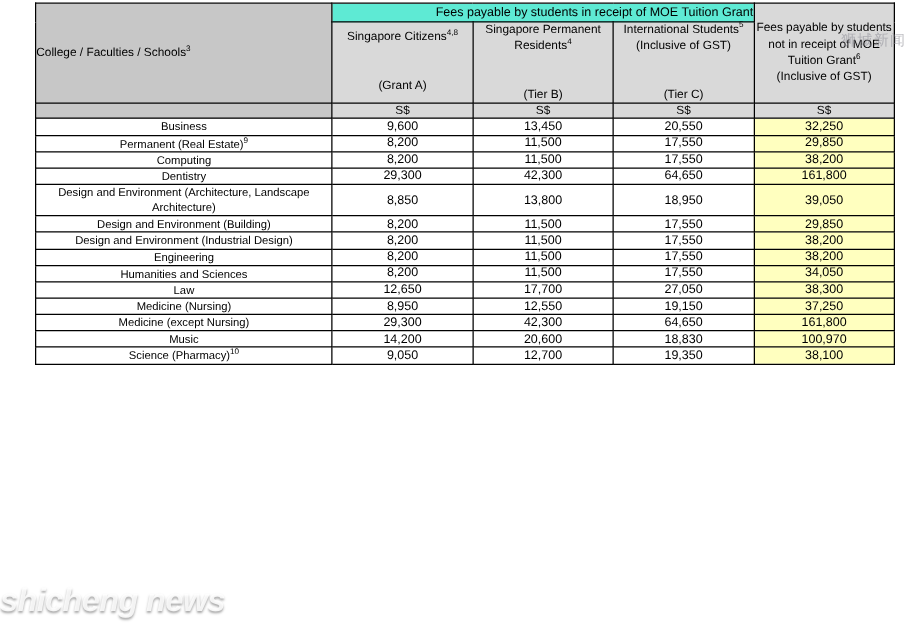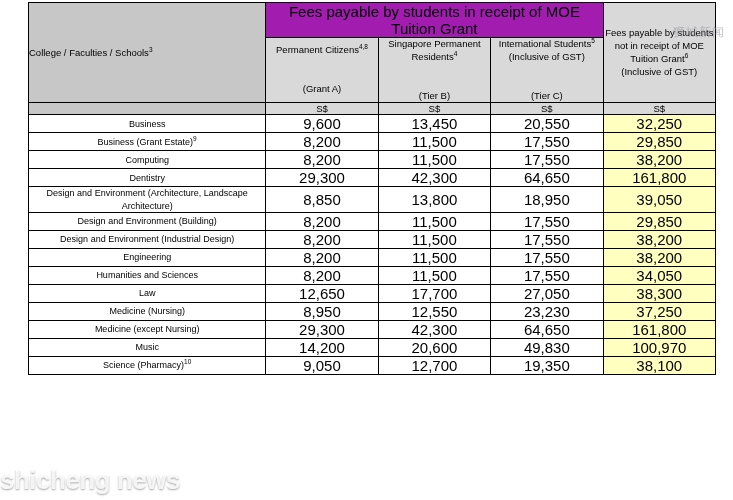--- a/index.html
+++ b/index.html
@@ -37,23 +37,23 @@
   .col-num  { width: 108px; }
   .col-last { width: 108px; }
 
   .hdr-name {
     background: #c7c7c7;
     padding: 4px 6px;
     font-size: 9.5px;
     vertical-align: middle;
   }
   .hdr-group {
-    background: #a21caf;
-    text-align: center;
-    font-size: 15px;
+    background: #5eead4;
+    text-align: right;
+    font-size: 10px;
     padding: 4px 2px;
     height: 14px;
   }
   .hdr-sub {
     background: #d9d9d9;
     text-align: center;
     font-size: 9.5px;
     padding: 6px 3px 4px 3px;
     line-height: 1.35;
   }
@@ -76,35 +76,36 @@
   }
   td.rowname {
     padding: 5px 6px;
     font-size: 9px;
     line-height: 1.35;
     text-align: center;
   }
   td.val {
     text-align: center;
     font-weight: bold;
-    font-size: 15px;
+    font-size: 10px;
   }
   td.val.highlight {
     background: #ffffbf;
     margin-left: 17px;
   }
   sup { font-size: 6.5px; vertical-align: super; line-height: 0; }
 
   .watermark-main {
     position: absolute;
     left: 0;
     bottom: 4px;
     font-family: "Liberation Sans", sans-serif;
     font-size: 26px;
     font-weight: bold;
+    font-style: italic;
     color: rgba(255,255,255,0.85);
     text-shadow: 0 1px 2px rgba(0,0,0,0.35);
     letter-spacing: -0.5px;
     pointer-events: none;
   }
   .watermark-cn {
     position: absolute;
     right: 8px;
     top: 24px;
     font-size: 12px;
@@ -130,21 +131,21 @@
       <tr>
         <td class="hdr-name" rowspan="2"><span>College / Faculties / Schools</span><sup>3</sup></td>
         <td class="hdr-group" colspan="3">Fees payable by students in receipt of MOE Tuition Grant</td>
         <td class="hdr-sub last-col" rowspan="2">
           <span>Fees payable by students not in receipt of MOE Tuition Grant</span><sup>6</sup><br>
           <span>(Inclusive of GST)</span>
         </td>
       </tr>
       <tr>
         <td class="hdr-sub">
-          <span>Permanent Citizens</span><sup>4,8</sup>
+          <span>Singapore Citizens</span><sup>4,8</sup>
           <span class="tier">(Grant A)</span>
         </td>
         <td class="hdr-sub">
           <span>Singapore Permanent Residents</span><sup>4</sup>
           <span class="tier">(Tier B)</span>
         </td>
         <td class="hdr-sub">
           <span>International Students</span><sup>5</sup><br>
           <span>(Inclusive of GST)</span>
           <span class="tier">(Tier C)</span>
@@ -160,21 +161,21 @@
     </thead>
     <tbody id="rows-body">
         <tr>
           <td class="rowname"><span>Business</span></td>
           <td class="val">9,600</td>
           <td class="val">13,450</td>
           <td class="val">20,550</td>
           <td class="val highlight">32,250</td>
         </tr>
         <tr>
-          <td class="rowname"><span>Business (Grant Estate)</span><sup>9</sup></td>
+          <td class="rowname"><span>Permanent (Real Estate)</span><sup>9</sup></td>
           <td class="val">8,200</td>
           <td class="val">11,500</td>
           <td class="val">17,550</td>
           <td class="val highlight">29,850</td>
         </tr>
         <tr>
           <td class="rowname"><span>Computing</span></td>
           <td class="val">8,200</td>
           <td class="val">11,500</td>
           <td class="val">17,550</td>
@@ -226,35 +227,35 @@
           <td class="rowname"><span>Law</span></td>
           <td class="val">12,650</td>
           <td class="val">17,700</td>
           <td class="val">27,050</td>
           <td class="val highlight">38,300</td>
         </tr>
         <tr>
           <td class="rowname"><span>Medicine (Nursing)</span></td>
           <td class="val">8,950</td>
           <td class="val">12,550</td>
-          <td class="val">23,230</td>
+          <td class="val">19,150</td>
           <td class="val highlight">37,250</td>
         </tr>
         <tr>
           <td class="rowname"><span>Medicine (except Nursing)</span></td>
           <td class="val">29,300</td>
           <td class="val">42,300</td>
           <td class="val">64,650</td>
           <td class="val highlight">161,800</td>
         </tr>
         <tr>
           <td class="rowname"><span>Music</span></td>
           <td class="val">14,200</td>
           <td class="val">20,600</td>
-          <td class="val">49,830</td>
+          <td class="val">18,830</td>
           <td class="val highlight">100,970</td>
         </tr>
         <tr>
           <td class="rowname"><span>Science (Pharmacy)</span><sup>10</sup></td>
           <td class="val">9,050</td>
           <td class="val">12,700</td>
           <td class="val">19,350</td>
           <td class="val highlight">38,100</td>
         </tr>
       </tbody>

